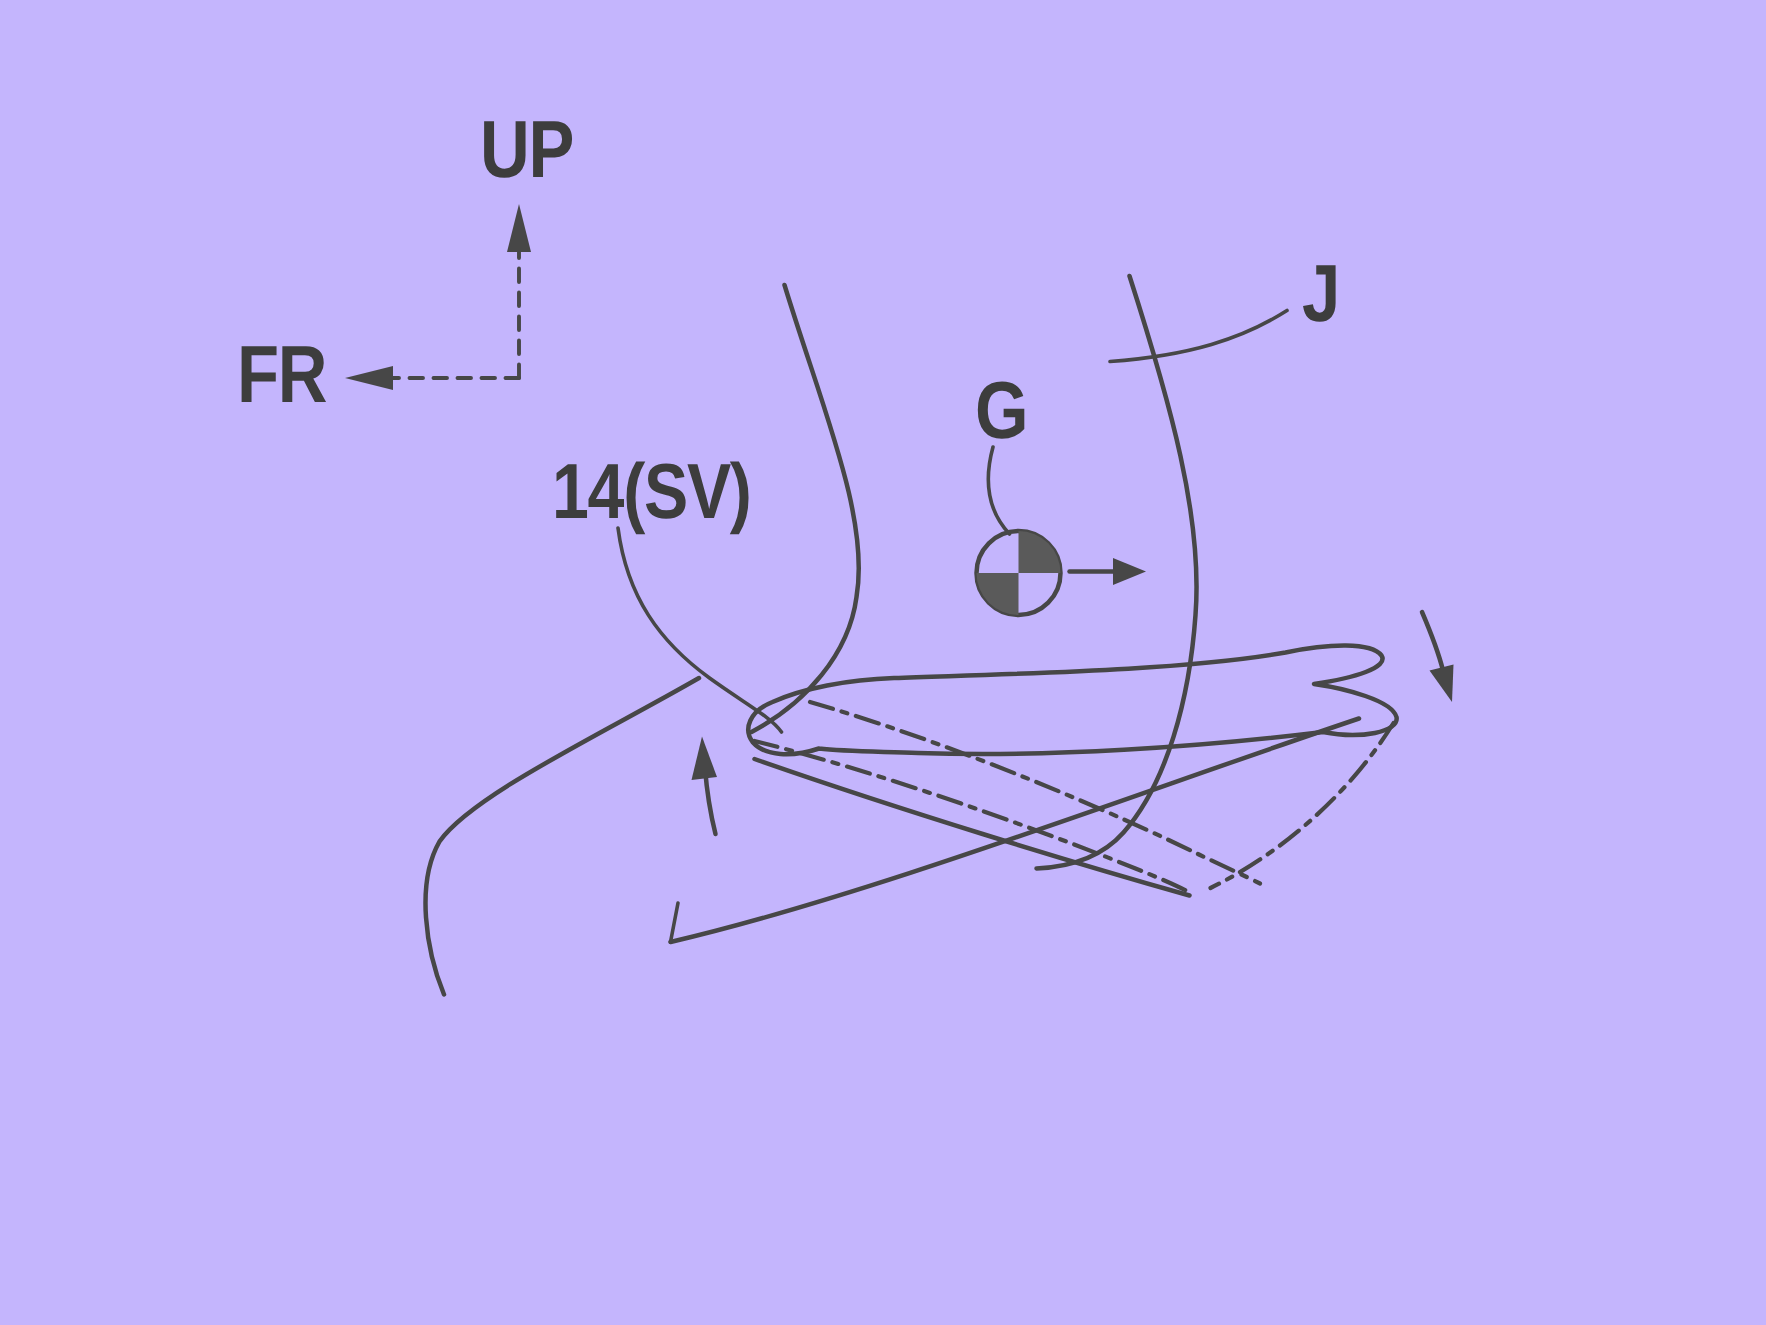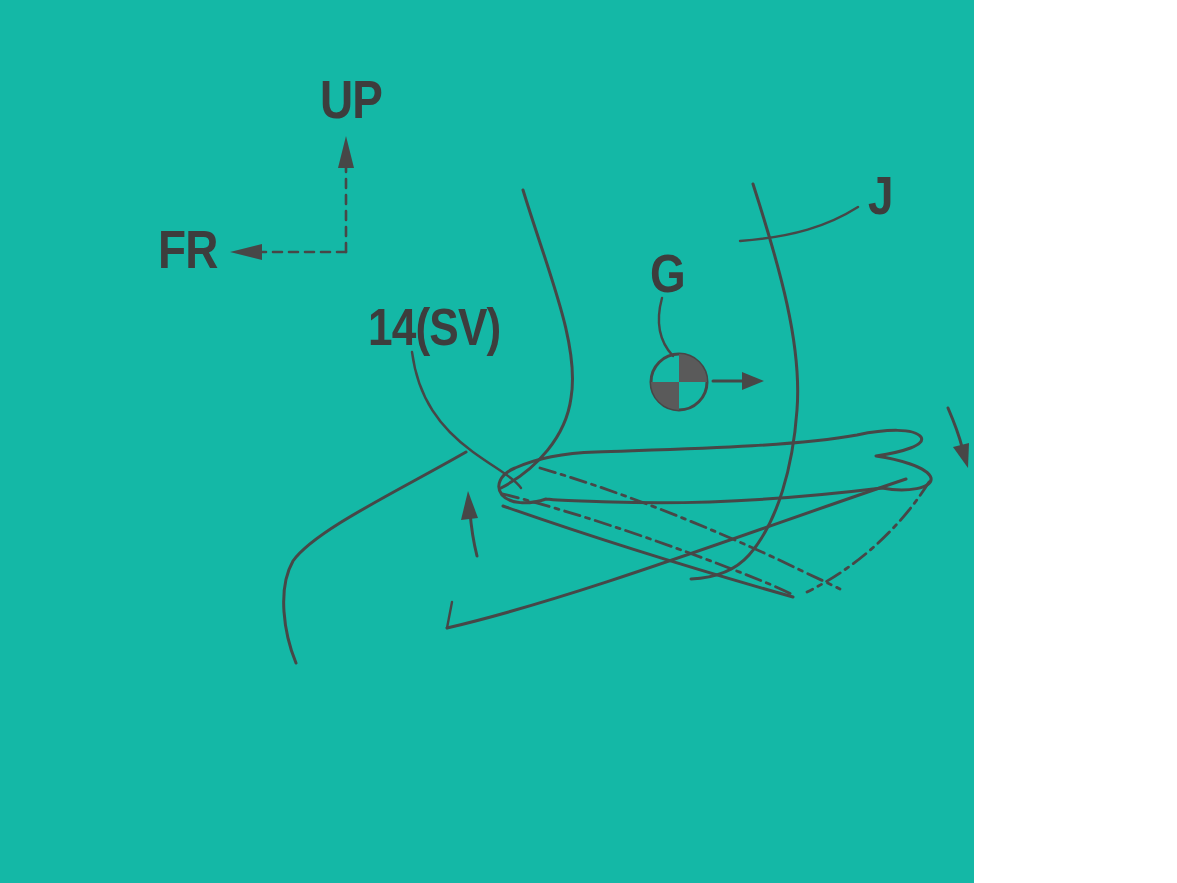--- a/index.html
+++ b/index.html
@@ -1,20 +1,20 @@
 <!DOCTYPE html>
 <html><head>
 <meta charset="utf-8">
 <style>
   html, body { margin: 0; padding: 0; background: #ffffff; }
   .stage {
     position: relative;
-    width: 974px;
+    width: 1177px;
     height: 883px;
-    background: #14b8a6;
+    background: #c4b5fd;
     overflow: hidden;
   }
   svg { display: block; }
   .stroke {
     fill: none;
     stroke: #474747;
     stroke-width: 3;
     stroke-linecap: round;
     stroke-linejoin: round;
   }

